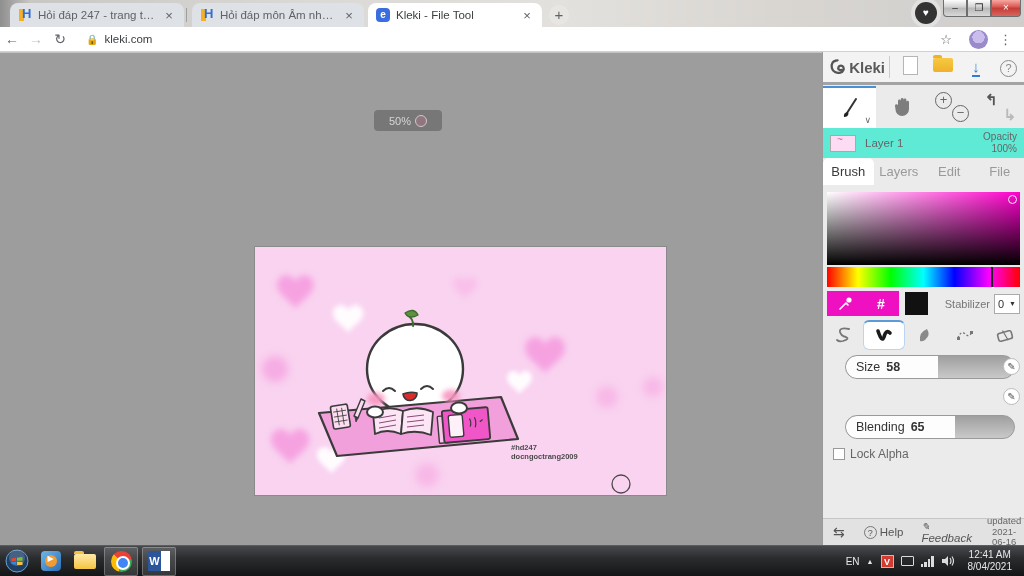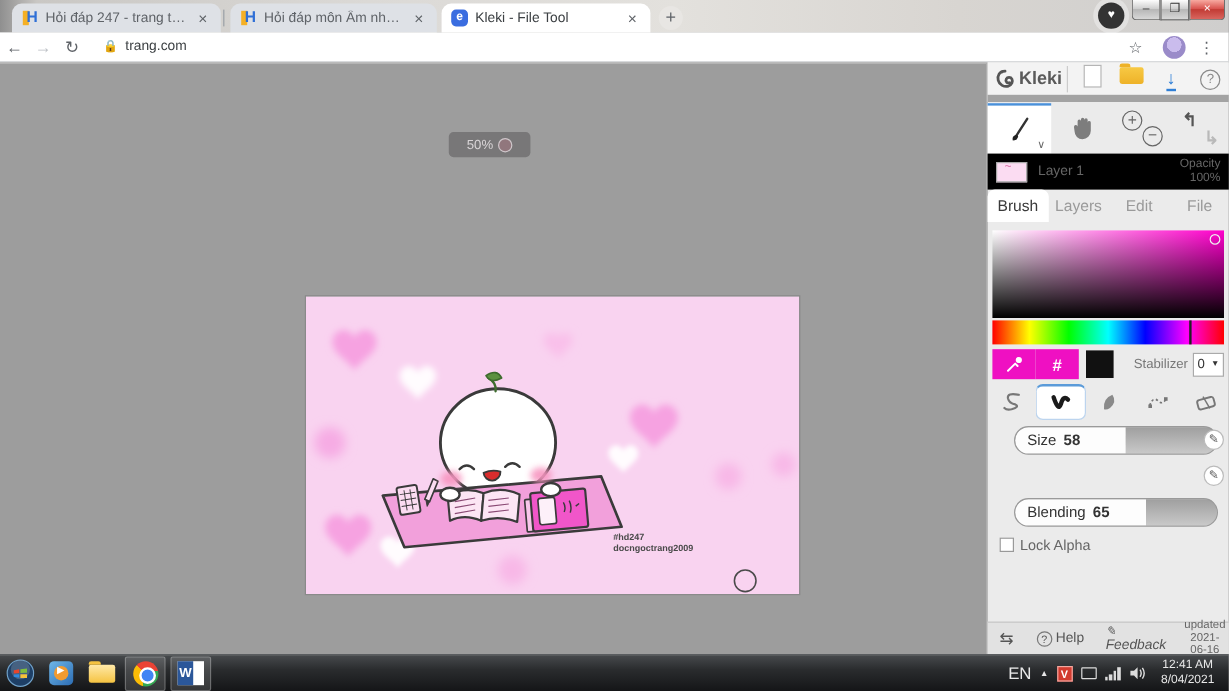--- a/index.html
+++ b/index.html
@@ -50,21 +50,21 @@
   #canvas-wrap { left:255px; top:194px; width:411px; height:248px; box-shadow:0 0 0 1px #8a8a8a; }
   #zoom-toast { left:374px; top:57px; width:68px; height:21px; border-radius:4px;
     background:rgba(90,88,90,.55); color:#d8d4d6; font-size:11px; display:flex; align-items:center;
     justify-content:center; gap:4px; }
   #toast-mag { width:12px; height:12px; border-radius:50%; border:1.5px solid #cfc7cb;
     background:rgba(170,120,130,.5); }
 
   
   #panel { left:822px; top:52px; width:202px; height:493px; background:#EBEBEB; border-left:1px solid #9a9a9a; }
   #p-header { position:absolute; left:0; top:0; width:202px; height:33px; background:#F3F3F3;
-    border-bottom:6px solid #a3a3a3; display:flex; align-items:center; }
+    border-bottom:3px solid #a3a3a3; display:flex; align-items:center; }
   #brand { display:flex; align-items:center; gap:3px; padding-left:6px; width:62px; }
   #brand-name { font-size:15px; font-weight:bold; color:#5a5a5a; }
   .hdr-sep { width:1px; height:22px; background:#cccccc; margin:0 4px; }
   .hdr-ic { flex:1; text-align:center; }
   #new-icon { display:inline-block; width:15px; height:19px; background:#fff; border:1px solid #b5b5b5; }
   #folder-icon { display:inline-block; width:20px; height:14px; background:linear-gradient(#f7c944,#eeb228);
     border-radius:2px; position:relative; }
   #folder-icon:before { content:""; position:absolute; left:0; top:-3px; width:9px; height:3px;
     background:#eeb228; border-radius:2px 2px 0 0; }
   #dl-icon { color:#2f7fd6; font-weight:bold; font-size:15px; border-bottom:2px solid #2f7fd6; line-height:14px; }
@@ -75,21 +75,21 @@
   .toolbtn { width:53px; height:42px; display:flex; align-items:center; justify-content:center; position:relative; }
   .toolbtn.active { background:#fff; border-top:2px solid #4a90d9; }
   .tool-chev { position:absolute; right:5px; bottom:3px; font-size:9px; color:#666; }
   #zoom-group { width:48px; position:relative; }
   .zoomc { position:absolute; width:17px; height:17px; border:1.6px solid #666; border-radius:50%;
     color:#666; font-size:13px; line-height:14px; text-align:center; }
   #undo-group { width:48px; position:relative; font-size:15px; font-weight:bold; }
   #undo-ic { position:absolute; left:8px; top:5px; color:#555; }
   #redo-ic { position:absolute; right:9px; bottom:4px; color:#b9b9b9; }
 
-  #p-layerrow { position:absolute; left:0; top:76px; width:202px; height:30px; background:#000000;
+  #p-layerrow { position:absolute; left:0; top:76px; width:202px; height:30px; background:#5eead4;
     display:flex; align-items:center; font-size:11.5px; color:#666; }
   #layer-thumb { width:26px; height:17px; background:#fbdcf2; border:1px solid #a9a9a9; margin:0 9px 0 7px;
     position:relative; overflow:hidden; }
   #layer-thumb:before { content:"~"; position:absolute; left:6px; top:-2px; color:#d6619f; font-size:10px; }
   #opacity-lbl { margin-left:auto; text-align:right; padding-right:8px; font-size:10px; line-height:1.2; }
 
   #p-tabs { position:absolute; left:0; top:106px; width:202px; height:27px; display:flex; }
   .ptab { flex:1; text-align:center; font-size:13px; color:#9a9a9a; line-height:27px; }
   .ptab.active { background:#fff; border-radius:6px 6px 0 0; color:#3a3a3a; }
 
@@ -143,21 +143,21 @@
   #wmp-ic { width:20px; height:20px; border-radius:4px; background:linear-gradient(135deg,#6fb7e9,#2d6db3); position:relative; }
   #wmp-ic:before { content:""; position:absolute; left:4px; top:4px; width:12px; height:12px; border-radius:50%;
     background:#f29b30; }
   #wmp-ic:after { content:"▶"; position:absolute; left:6.5px; top:3px; font-size:8px; color:#fff; }
   #expl-ic { width:22px; height:15px; background:linear-gradient(#ffe9a8,#f5c341); border-radius:2px; position:relative; }
   #expl-ic:before { content:""; position:absolute; left:0; top:-3px; width:10px; height:3px; background:#f5c341; border-radius:2px 2px 0 0; }
   #word-ic { width:22px; height:20px; position:relative; background:#fff; }
   #word-ic:before { content:"W"; position:absolute; left:0; top:0; width:13px; height:20px; background:#2b579a;
     color:#fff; font-size:11px; font-weight:bold; text-align:center; line-height:20px; }
   #tray { margin-left:auto; display:flex; align-items:center; gap:7px; color:#e8e8e8; padding-right:6px; }
-  #tray .en { font-size:14px;padding-left:24px; }
+  #tray .en { font-size:10px;padding-left:24px; }
   #tray .up { font-size:7px; }
   #unikey { width:13px; height:13px; background:#d23b2f; color:#fff; font-size:9px; font-weight:bold;
     text-align:center; line-height:13px; border:1px solid #f0a9a2; }
   #net-ic { width:13px; height:10px; border:1.4px solid #dcdcdc; border-radius:1px; }
   .bars { display:flex; align-items:flex-end; gap:1px; height:11px; }
   .bars i { display:block; width:2.5px; background:#dcdcdc; }
   #clock { font-size:10px; line-height:1.25; text-align:center; padding:0 6px; }
 
   svg { display:block; }
 </style>
@@ -193,21 +193,21 @@
   <div class="abs winbtn" style="left:967px;width:24px;">❐</div>
   <div class="abs winbtn" id="btn-close" style="left:991px;width:30px;">×</div>
 </div>
 
 <div class="abs" id="addressbar">
   <span class="navic">←</span>
   <span class="navic disabled">→</span>
   <span class="navic">↻</span>
   <span id="urlbox">
     <span id="lock-icon">🔒</span>
-    <span>trang.com</span>
+    <span>kleki.com</span>
   </span>
   <span id="star-icon">☆</span>
   <span id="avatar"></span>
   <span id="menu-dots">⋮</span>
 </div>
 
 <div class="abs" id="workspace">
   <div class="abs" id="canvas-wrap">
     <svg viewBox="0 0 411 248" width="411" height="248">
       <defs>

